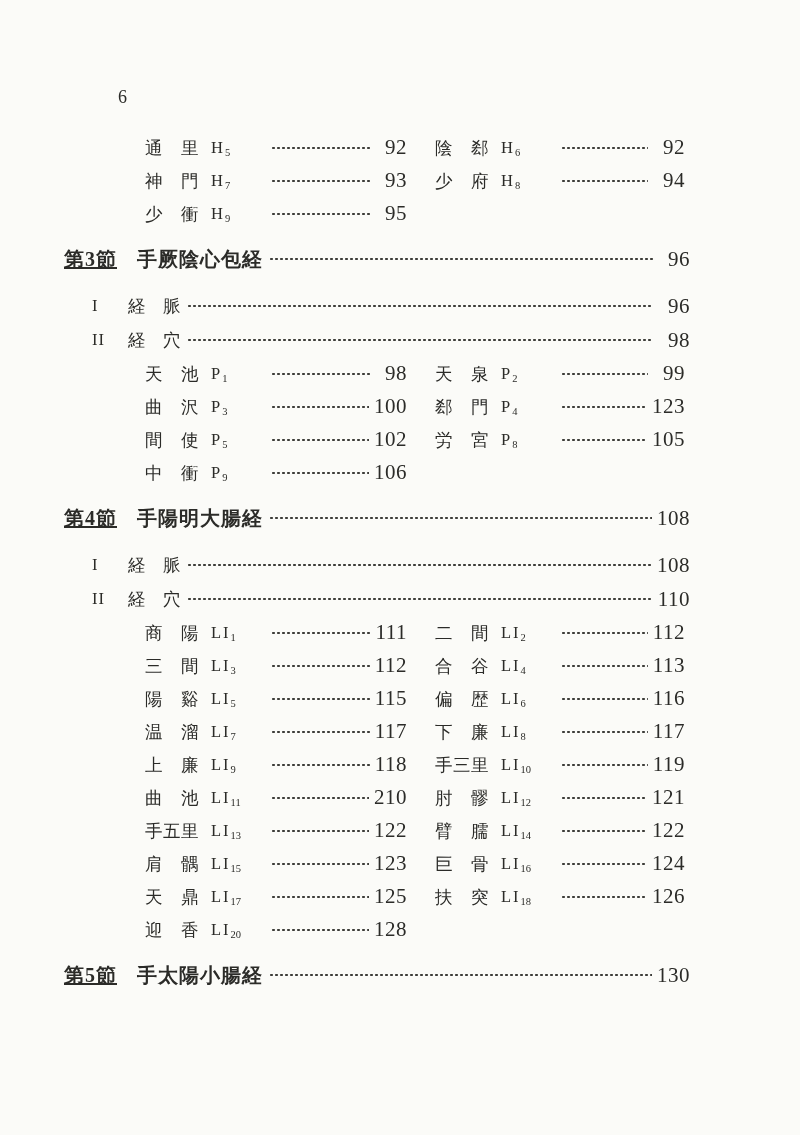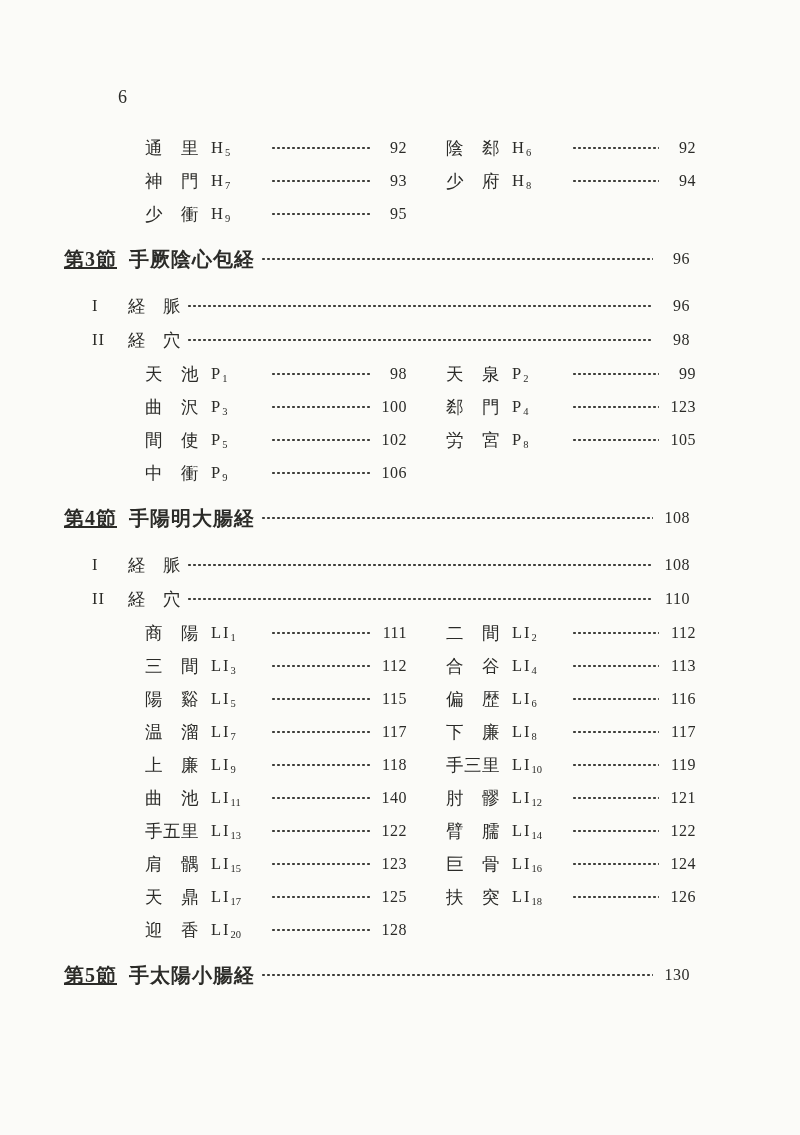--- a/index.html
+++ b/index.html
@@ -23,21 +23,21 @@
     height: 22px;
     line-height: 22px;
   }
 
   
   .entries-grid {
     margin-left: 145px;
     width: 542px;
     display: grid;
     grid-template-columns: 262px 250px;
-    column-gap: 39px;
+    column-gap: 28px;
   }
   #continued-entries { margin-top: 23px; }
   .entries-grid:empty { display: none; }
 
   .entry {
     display: flex;
     align-items: center;
     height: 33px;
     font-size: 17.5px;
   }
@@ -56,21 +56,21 @@
   }
   .entry .code sub {
     font-size: 10.5px;
     letter-spacing: 0;
     vertical-align: -3px;
   }
   .page-ref {
     flex: none;
     min-width: 32px;
     text-align: right;
-    font-size: 16px;
+    font-size: 21px;
     letter-spacing: 0.5px;
   }
 
   
   .dots {
     flex: 1 1 auto;
     align-self: center;
     height: 8px;
     margin: 0 5px 0 6px;
     background-image: radial-gradient(circle, var(--dots) 1.05px, transparent 1.45px);
@@ -83,21 +83,21 @@
   .toc-section { margin-top: 15px; }
   .section-heading {
     display: flex;
     align-items: center;
     margin: 0 110px 0 64px;
     height: 28px;
     font-size: 20px;
     font-weight: 600;
   }
   .sec-label { flex: none; letter-spacing: 1px; text-decoration: underline; }
-  .sec-title { flex: none; margin-left: 12px; letter-spacing: 1px; }
+  .sec-title { flex: none; margin-left: 20px; letter-spacing: 1px; }
   .section-heading .page-ref { font-weight: 400; }
 
   
   .subsections { margin-top: 16px; }
   .subsections:empty { display: none; }
   .subsection {
     display: flex;
     align-items: center;
     margin: 0 110px 0 92px;
     height: 34px;
@@ -294,21 +294,21 @@
           <div class="entry">
     <span class="name">手三里</span>
     <span class="code"><span>LI</span><sub>10</sub></span>
     <span class="dots"></span>
     <span class="page-ref">119</span>
   </div>
           <div class="entry">
     <span class="name">曲　池</span>
     <span class="code"><span>LI</span><sub>11</sub></span>
     <span class="dots"></span>
-    <span class="page-ref">140</span>
+    <span class="page-ref">210</span>
   </div>
           <div class="entry">
     <span class="name">肘　髎</span>
     <span class="code"><span>LI</span><sub>12</sub></span>
     <span class="dots"></span>
     <span class="page-ref">121</span>
   </div>
           <div class="entry">
     <span class="name">手五里</span>
     <span class="code"><span>LI</span><sub>13</sub></span>

